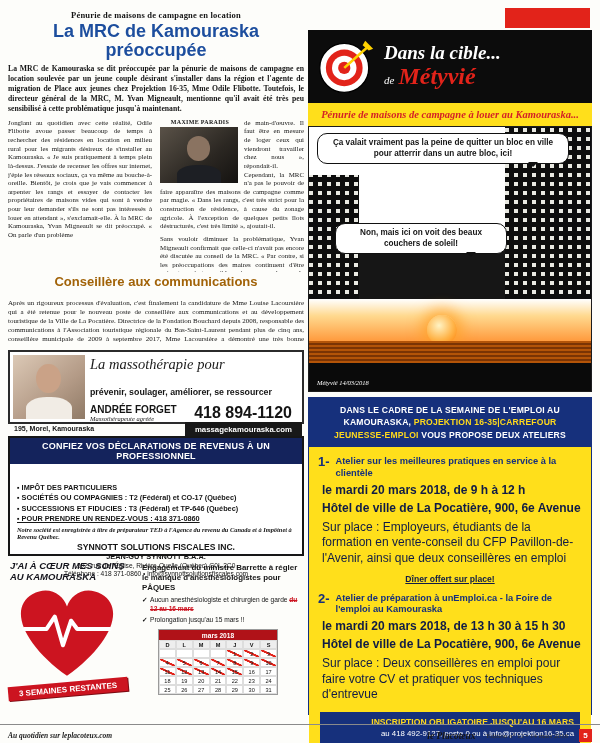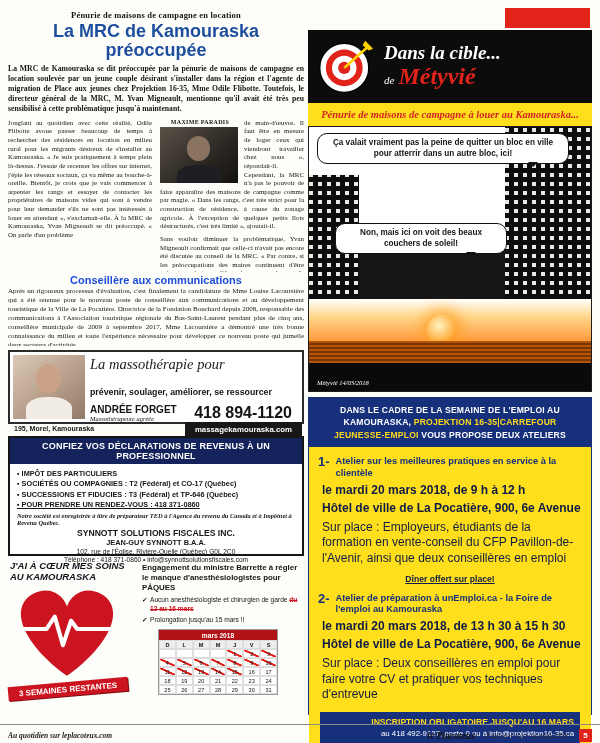--- a/index.html
+++ b/index.html
@@ -17,21 +17,21 @@
   .cols{display:flex;gap:8px;margin-top:5px}
   .col{width:144px;font-size:6.9px;line-height:1.25;text-align:justify}
   .col .second{margin-top:4px}
   .photobox{float:left;width:80px;margin:0 4px 2px 0}
   .photocaption{font-size:6px;font-weight:700;text-transform:uppercase;letter-spacing:.3px;margin-bottom:1px;text-align:center}
   .portrait{width:78px;height:56px;background:linear-gradient(140deg,#5a5248,#2b2722 60%,#141210);position:relative;overflow:hidden}
   .portrait::before{content:"";position:absolute;left:34%;top:16%;width:30%;height:44%;border-radius:50%;background:#8a7361}
   .portrait::after{content:"";position:absolute;left:22%;bottom:-2px;width:56%;height:36%;border-radius:45% 45% 0 0;background:#1d1f24}
 
   
-  .headline2{font-size:11px;font-weight:700;color:#1d4ed8;text-align:center;font-family:"Liberation Sans",sans-serif;margin-bottom:1px}
+  .headline2{font-size:13px;font-weight:700;color:#a16207;text-align:center;font-family:"Liberation Sans",sans-serif;margin-bottom:10px}
   .body2{font-size:7px;line-height:1.28;text-align:justify}
 
   
   .masso{border:2px solid #2b2b2b;background:#fff;display:flex;flex-direction:column;height:100%}
   .masso-main{flex:1;display:flex}
   .masso-photo{width:72px;margin:3px;background:linear-gradient(140deg,#dcc9b6,#b39a86 60%,#8f7a66);position:relative;overflow:hidden}
   .masso-photo::before{content:"";position:absolute;left:32%;top:14%;width:34%;height:46%;border-radius:50%;background:#caa287}
   .masso-photo::after{content:"";position:absolute;left:18%;bottom:-2px;width:64%;height:38%;border-radius:45% 45% 0 0;background:#f1ece5}
   .masso-right{flex:1;padding:4px 6px 0 2px;font-family:"Liberation Sans",sans-serif}
   .masso-t1{font-family:"Liberation Serif",serif;font-style:italic;font-size:14.5px;color:#1c1c1c}
@@ -40,21 +40,21 @@
   .masso-name{font-size:10px;font-weight:700}
   .masso-cred{font-size:6.5px;font-style:italic;font-family:"Liberation Serif",serif}
   .masso-phone{font-size:16px;font-weight:800}
   .masso-bottom{display:flex;align-items:stretch;height:14px}
   .masso-addr{flex:1;font-size:7px;font-weight:700;padding:3px 4px;font-family:"Liberation Sans",sans-serif}
   .masso-web{background:#181818;color:#fff;font-size:7.8px;font-weight:700;padding:3px 10px;font-family:"Liberation Sans",sans-serif}
 
   
   .syn{border:2px solid #161616;background:#fff;font-family:"Liberation Sans",sans-serif;height:100%}
   .syn-head{background:#14235c;color:#fff;font-weight:700;font-size:9px;text-align:center;padding:3px 4px;letter-spacing:.2px}
-  .syn-body{padding:3px 7px}
+  .syn-body{padding:17px 7px}
   .syn-item{font-size:7.3px;font-weight:700;margin:1.5px 0}
   .syn-item.u{text-decoration:underline}
   .syn-note{font-size:6.4px;font-style:italic;font-weight:700;margin:3px 0 2px;font-family:"Liberation Serif",serif}
   .syn-company{font-size:8.6px;font-weight:700;text-align:center;margin-top:2px}
   .syn-owner{font-size:7.4px;font-weight:700;text-align:center}
   .syn-addr,.syn-contact{font-size:6.6px;text-align:center;margin-top:1px}
 
   
   .coeur{position:relative;font-family:"Liberation Sans",sans-serif;height:100%}
   .coeur-title{position:absolute;left:2px;top:0;width:125px;font-size:9.5px;font-weight:800;font-style:italic;color:#14141c;line-height:1.2}

